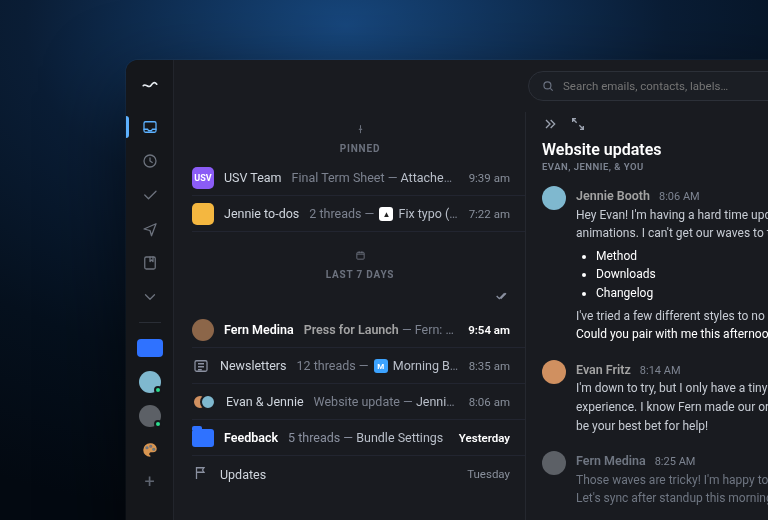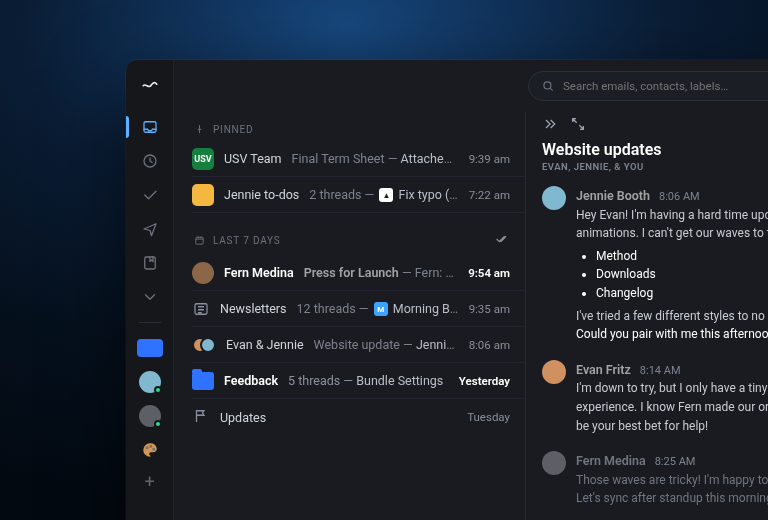--- a/index.html
+++ b/index.html
@@ -96,22 +96,23 @@
     overflow:hidden;
     position:relative;
   }
   .list-col::after {
     content:"";
     position:absolute; right:0; top:0; bottom:0; width:1px; background:#25282f;
   }
 
   .section-label {
     display:flex; align-items:center; gap:8px;
-    color:#6c727e; font-size:10px; letter-spacing:.08em; font-weight:400;
+    color:#6c727e; font-size:10px; letter-spacing:.08em; font-weight:700;
     margin: 12px 0 6px 2px;
+    flex-direction: column;
   }
   .section-label svg { width:11px; height:11px; stroke:#6c727e; fill:none; stroke-width:2;}
   .section-right { margin-left:auto; margin-right:16px; color:#6c727e; }
   .section-right svg { width:16px; height:16px; stroke:#8a90a0; }
 
   .row {
     display:flex; align-items:center; gap:10px; height:36px;
     border-bottom:1px solid #222530; padding-right:16px;
     font-size:12.5px;
     cursor:pointer;
@@ -248,21 +249,21 @@
       <div class="list-col">
 
         <div class="section-label">
           <svg viewBox="0 0 24 24">
               <path d="M12 3v6l3 3H9l3-3zM12 12v8"></path>
             </svg>
           <span>PINNED</span>
         </div>
 
         <div class="row">
-          <div class="badge" style="background:#15803d">USV</div>
+          <div class="badge" style="background:#8b5cf6">USV</div>
           <span class="title">USV Team</span>
           <span class="sub">
             <span>Final Term Sheet —</span>
             <span class="link">Attached…</span>
           </span>
           <span class="time">9:39 am</span>
         </div>
 
         <div class="row">
           <div class="badge" style="background:#f4b740"></div>
@@ -302,21 +303,21 @@
           <svg class="leading" viewBox="0 0 24 24">
               <rect x="4" y="5" width="16" height="14" rx="2"></rect>
               <path d="M8 9h8M8 13h8M8 17h5"></path>
             </svg>
           <span class="title">Newsletters</span>
           <span class="sub">
             <span>12 threads —</span>
             <span class="chip" style="background:#3ca3ff;color:#fff;font-size:8px;font-weight:700">M</span>
             <span class="link">Morning Brew</span>
           </span>
-          <span class="time">9:35 am</span>
+          <span class="time">8:35 am</span>
         </div>
 
         <div class="row">
           <div class="pair">
             <div class="a" style="background:#d09060"></div>
               <div class="b" style="background:#7fb8cf"></div>
           </div>
           <span class="title">Evan &amp; Jennie</span>
           <span class="sub">
             <span>Website update —</span>

